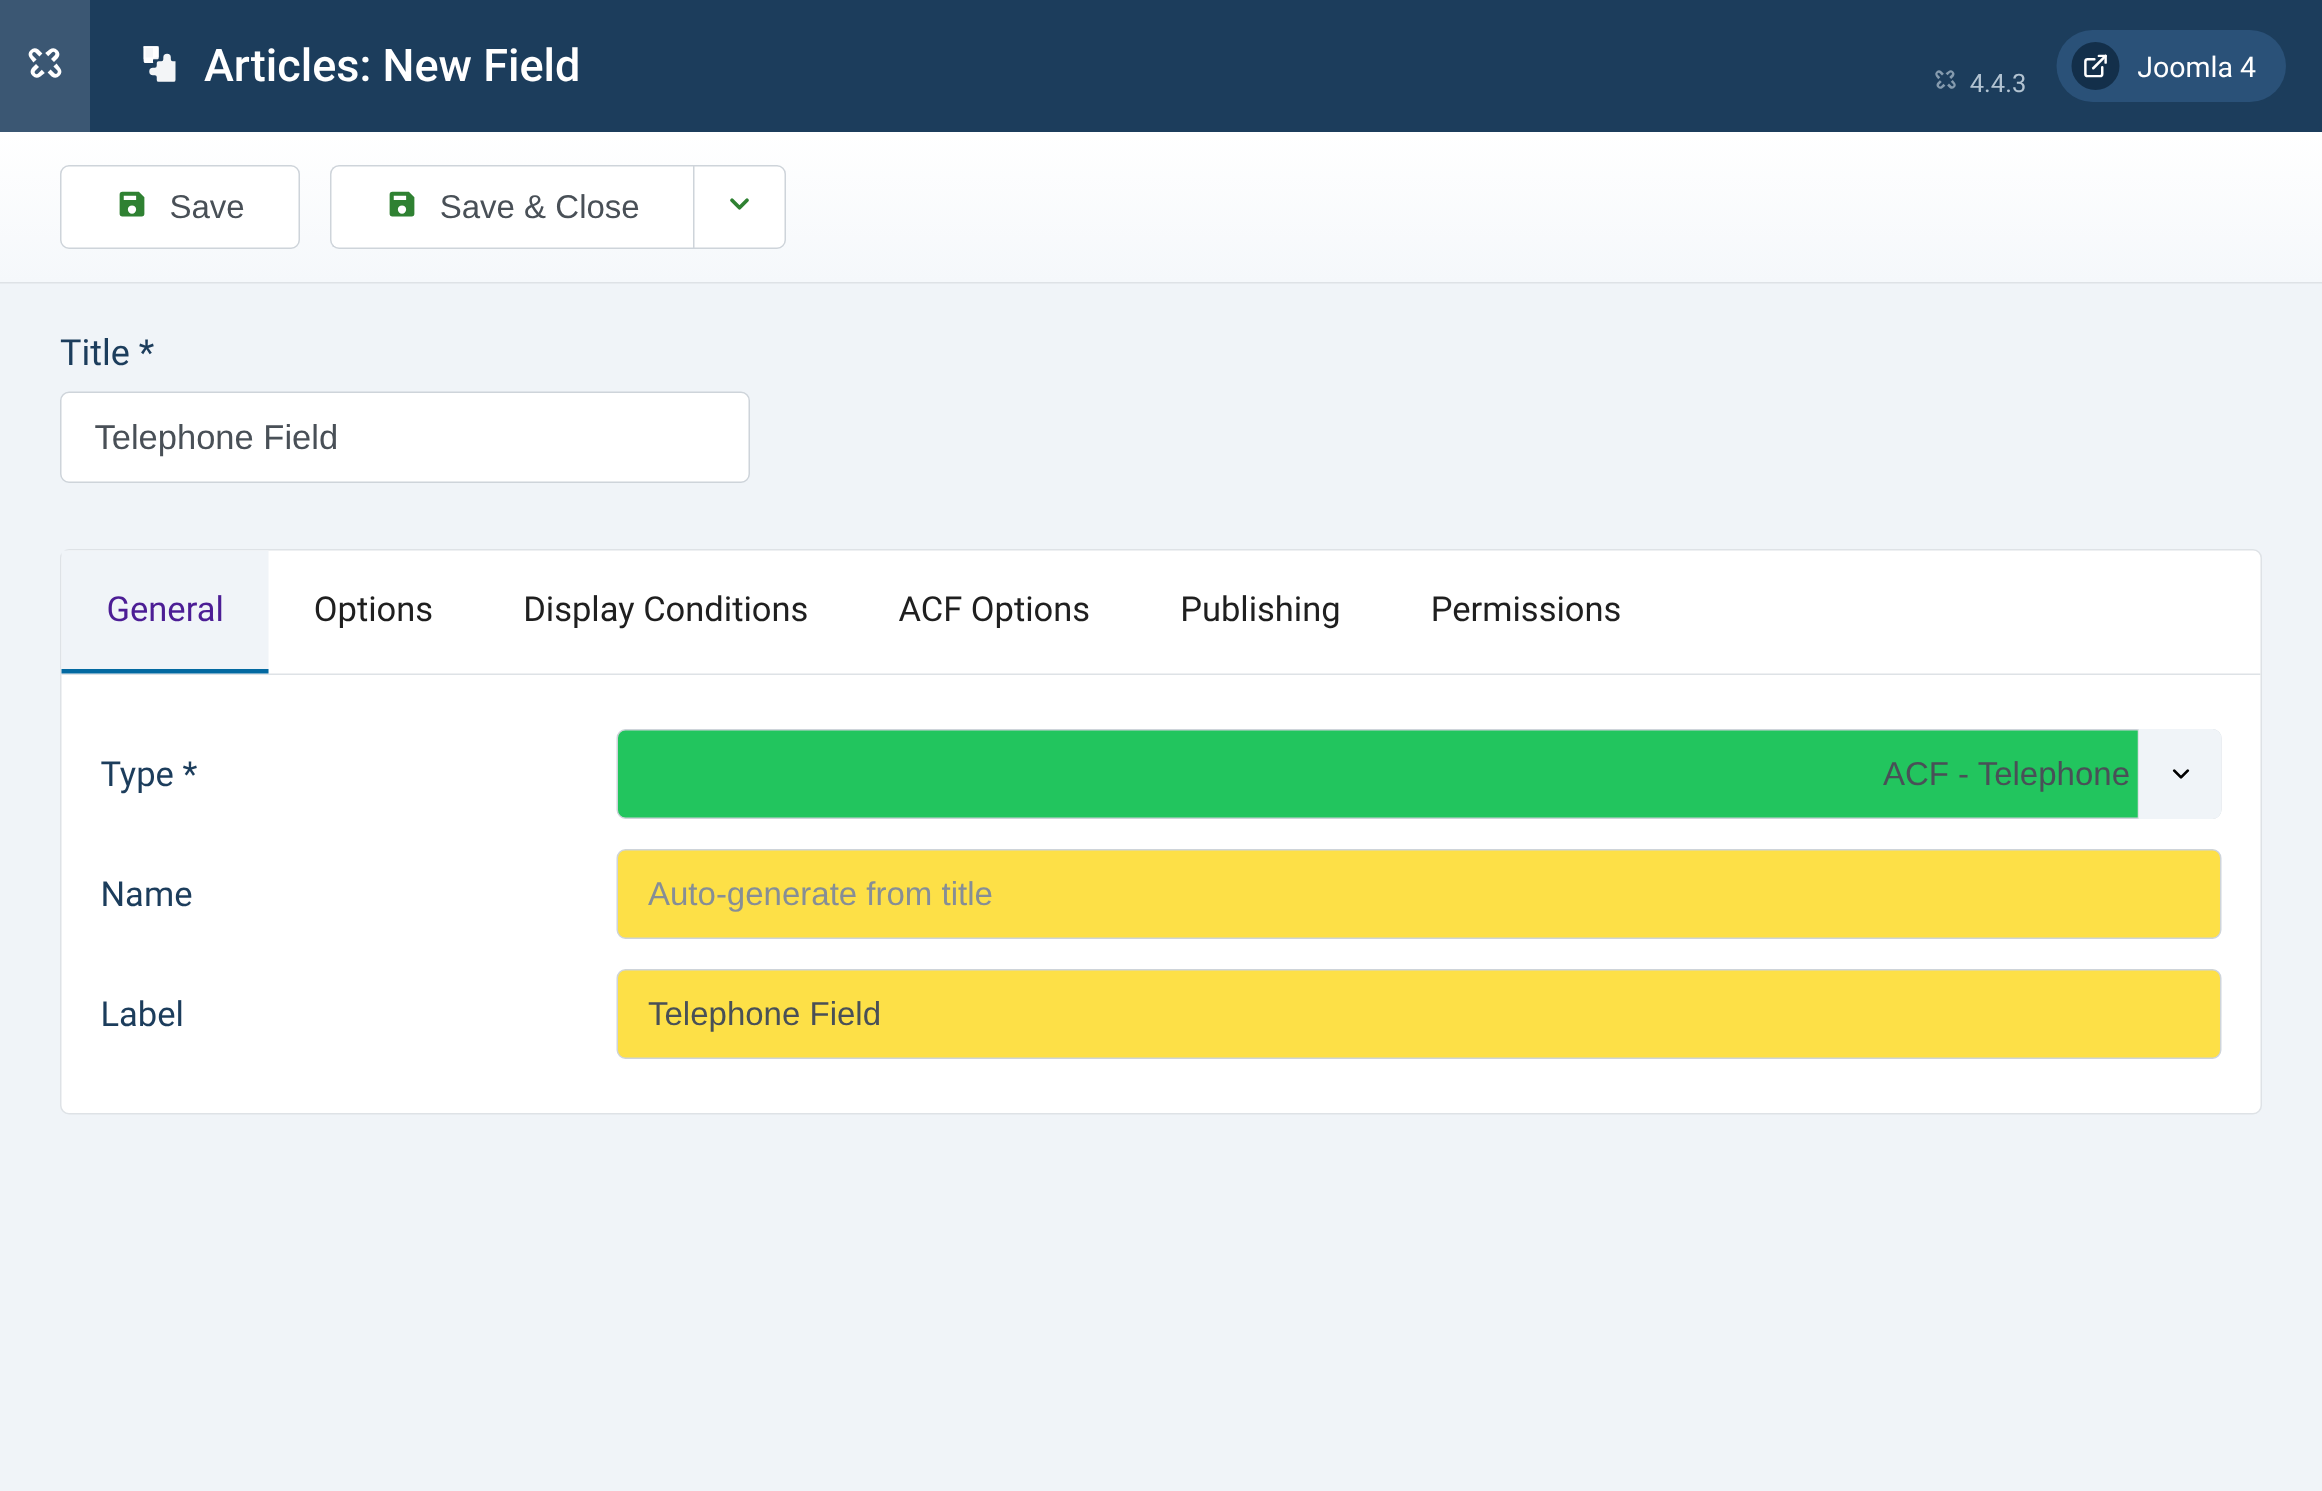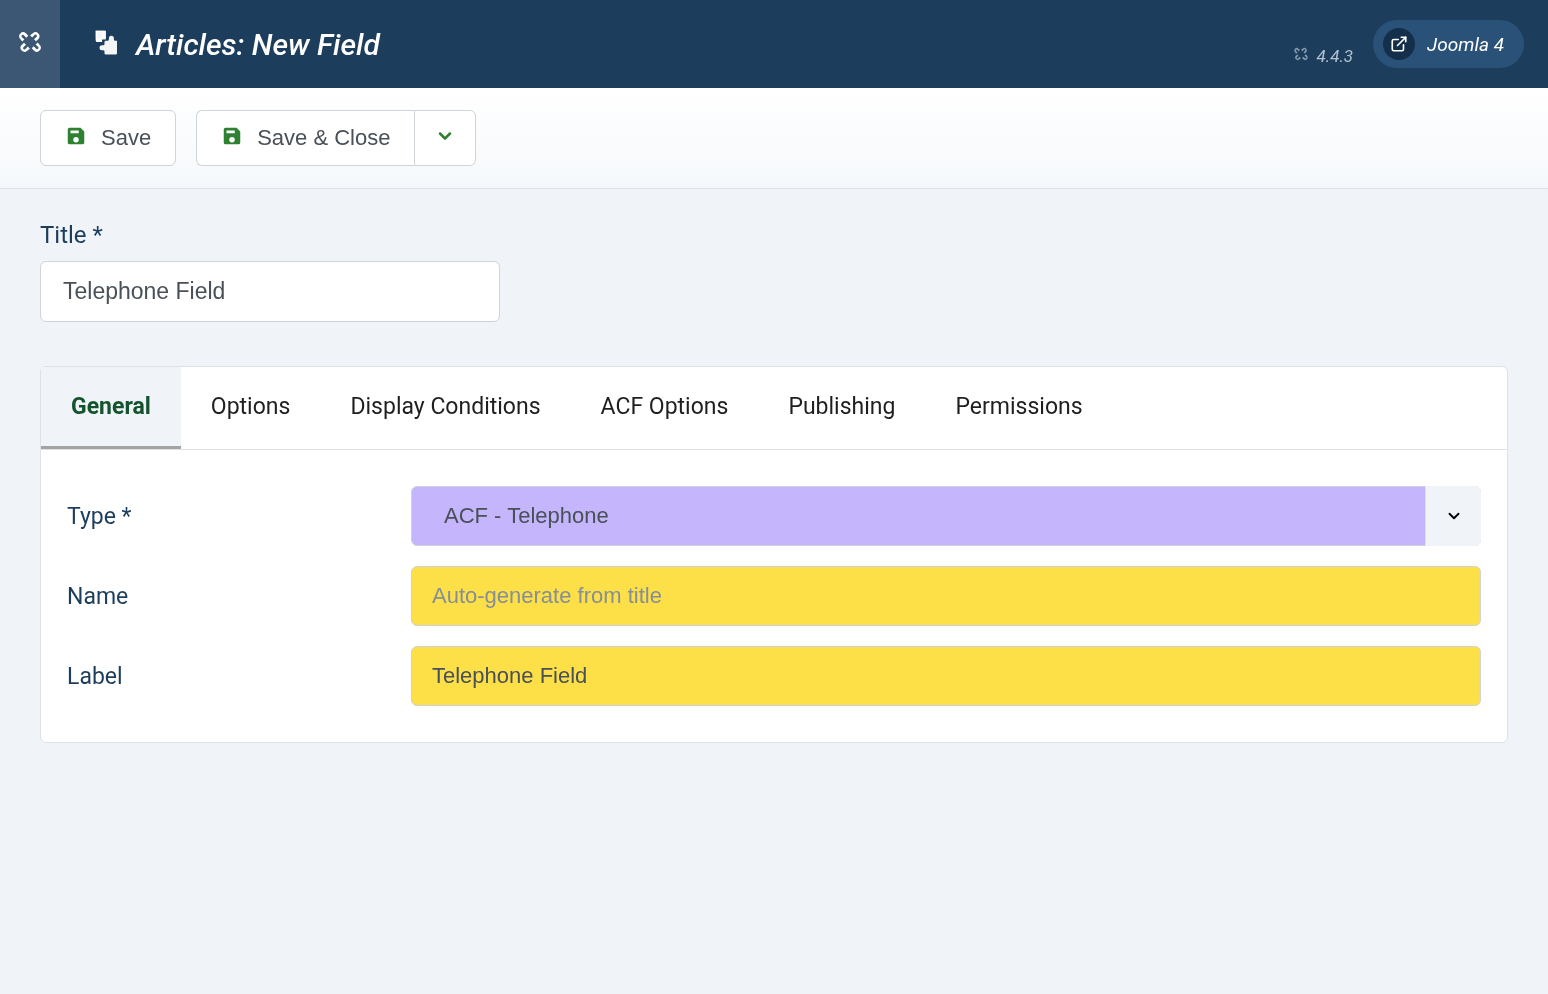--- a/index.html
+++ b/index.html
@@ -7,21 +7,20 @@
     font-family: -apple-system, BlinkMacSystemFont, "Segoe UI", Roboto, "Helvetica Neue", Arial, sans-serif;
     background: #f0f4f8;
     color: #495057;
   }
   .header {
     background: #1c3d5c;
     height: 88px;
     display: flex;
     align-items: center;
     padding-right: 24px;
-    font-style: italic;
   }
   .joomla-brand {
     width: 60px;
     height: 88px;
     background: #3b5773;
     display: flex;
     align-items: center;
     justify-content: center;
     flex-shrink: 0;
   }
@@ -77,21 +76,21 @@
     gap: 20px;
     align-items: center;
   }
   .btn {
     display: inline-flex;
     align-items: center;
     gap: 14px;
     background: #fff;
     border: 1px solid #ced4da;
     border-radius: 6px;
-    padding: 14px 24px;
+    padding: 14px 36px;
     font-size: 22px;
     color: #495057;
     cursor: pointer;
     line-height: 1;
   }
   .btn .icon-save { color: #2f8132; }
   .btn .icon-close-x { color: #c02b0a; }
   .btn-group {
     display: inline-flex;
   }
@@ -139,23 +138,23 @@
   }
   .tab {
     padding: 26px 30px;
     font-size: 23px;
     color: #1f1f1f;
     cursor: pointer;
     border-bottom: 3px solid transparent;
     position: relative;
   }
   .tab.active {
-    color: #14532d;
-    font-weight: 700;
-    border-bottom: 3px solid #a3a3a3;
+    color: #4c1d95;
+    font-weight: 400;
+    border-bottom: 3px solid #0369a1;
     background: #f0f4f8;
   }
   .form-body {
     padding: 36px 26px;
   }
   .form-row {
     display: flex;
     align-items: center;
     gap: 24px;
     margin-bottom: 20px;
@@ -169,24 +168,24 @@
   .form-control-wrap { flex: 1; }
   .select-wrap {
     position: relative;
   }
   .select-display {
     width: 100%;
     border: 1px solid #ced4da;
     border-radius: 6px;
     font-size: 22px;
     padding: 16px 60px 16px 32px;
-    background: #c4b5fd;
+    background: #22c55e;
     color: #495057;
     cursor: pointer;
-    text-align: left;
+    text-align: right;
   }
   .select-caret {
     position: absolute;
     right: 0; top: 0; bottom: 0;
     width: 56px;
     border-left: 1px solid #dee2e6;
     background: #f0f4f8;
     border-top-right-radius: 6px;
     border-bottom-right-radius: 6px;
     display: flex; align-items: center; justify-content: center;

